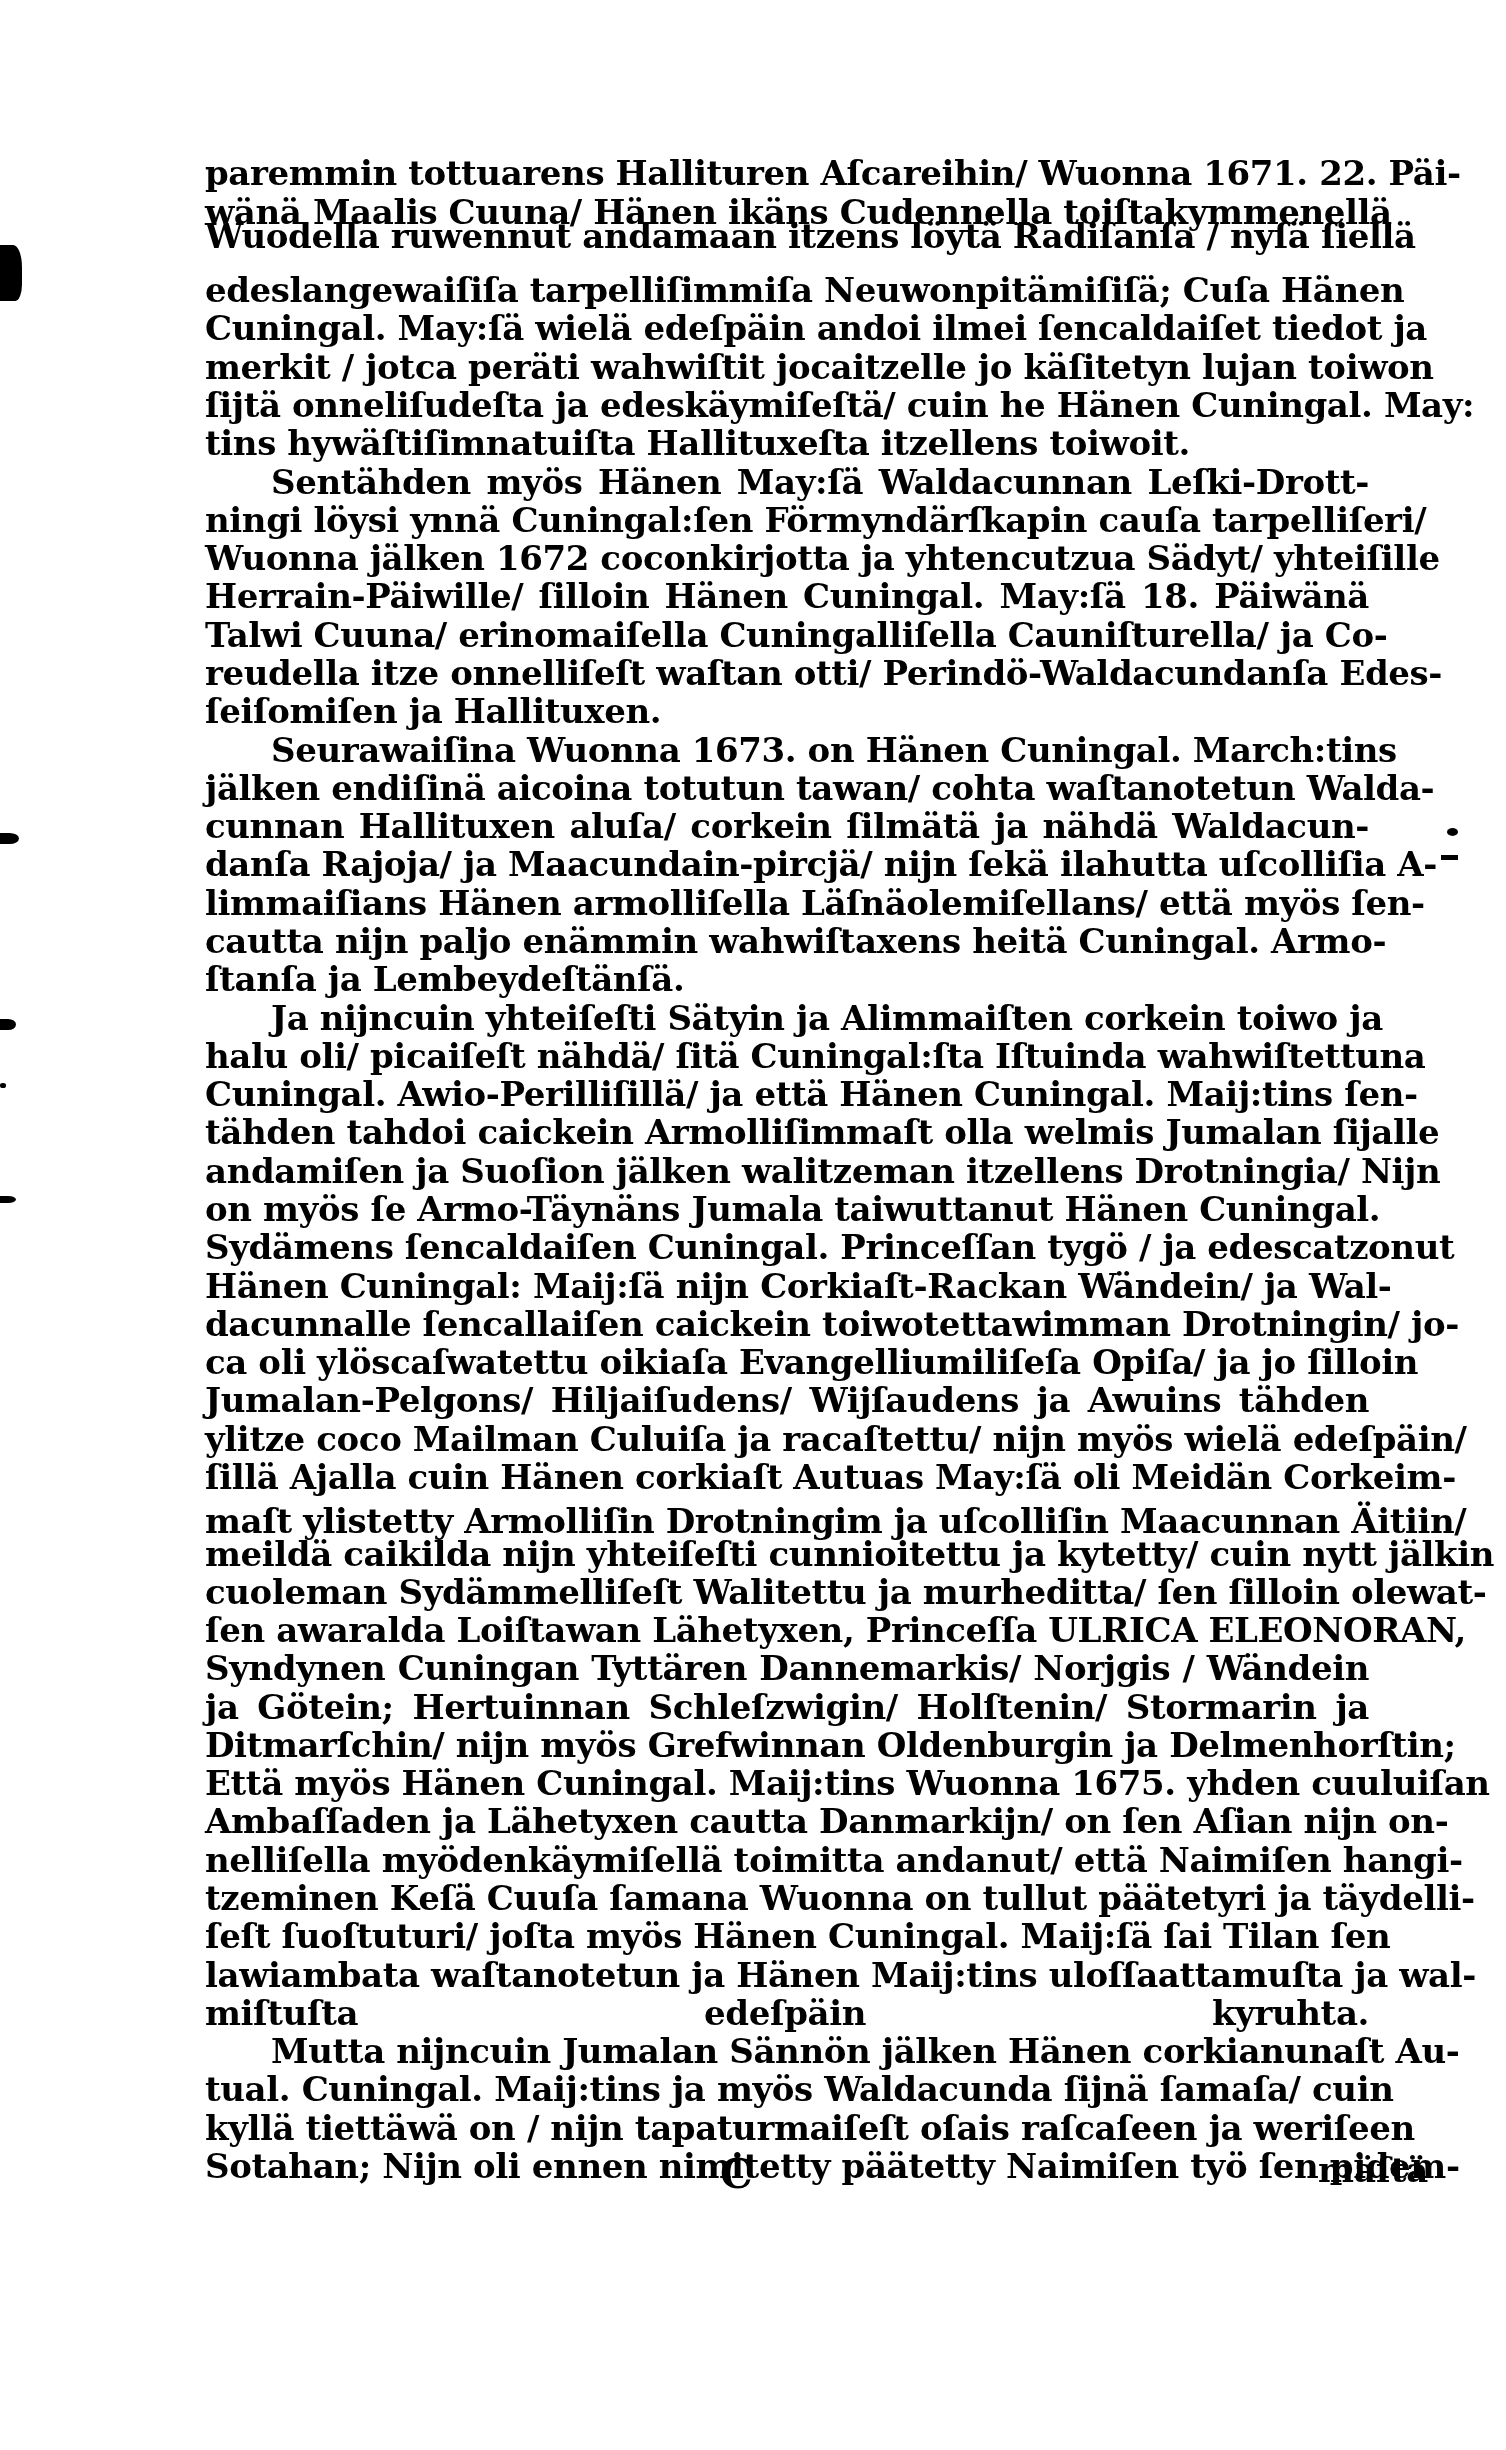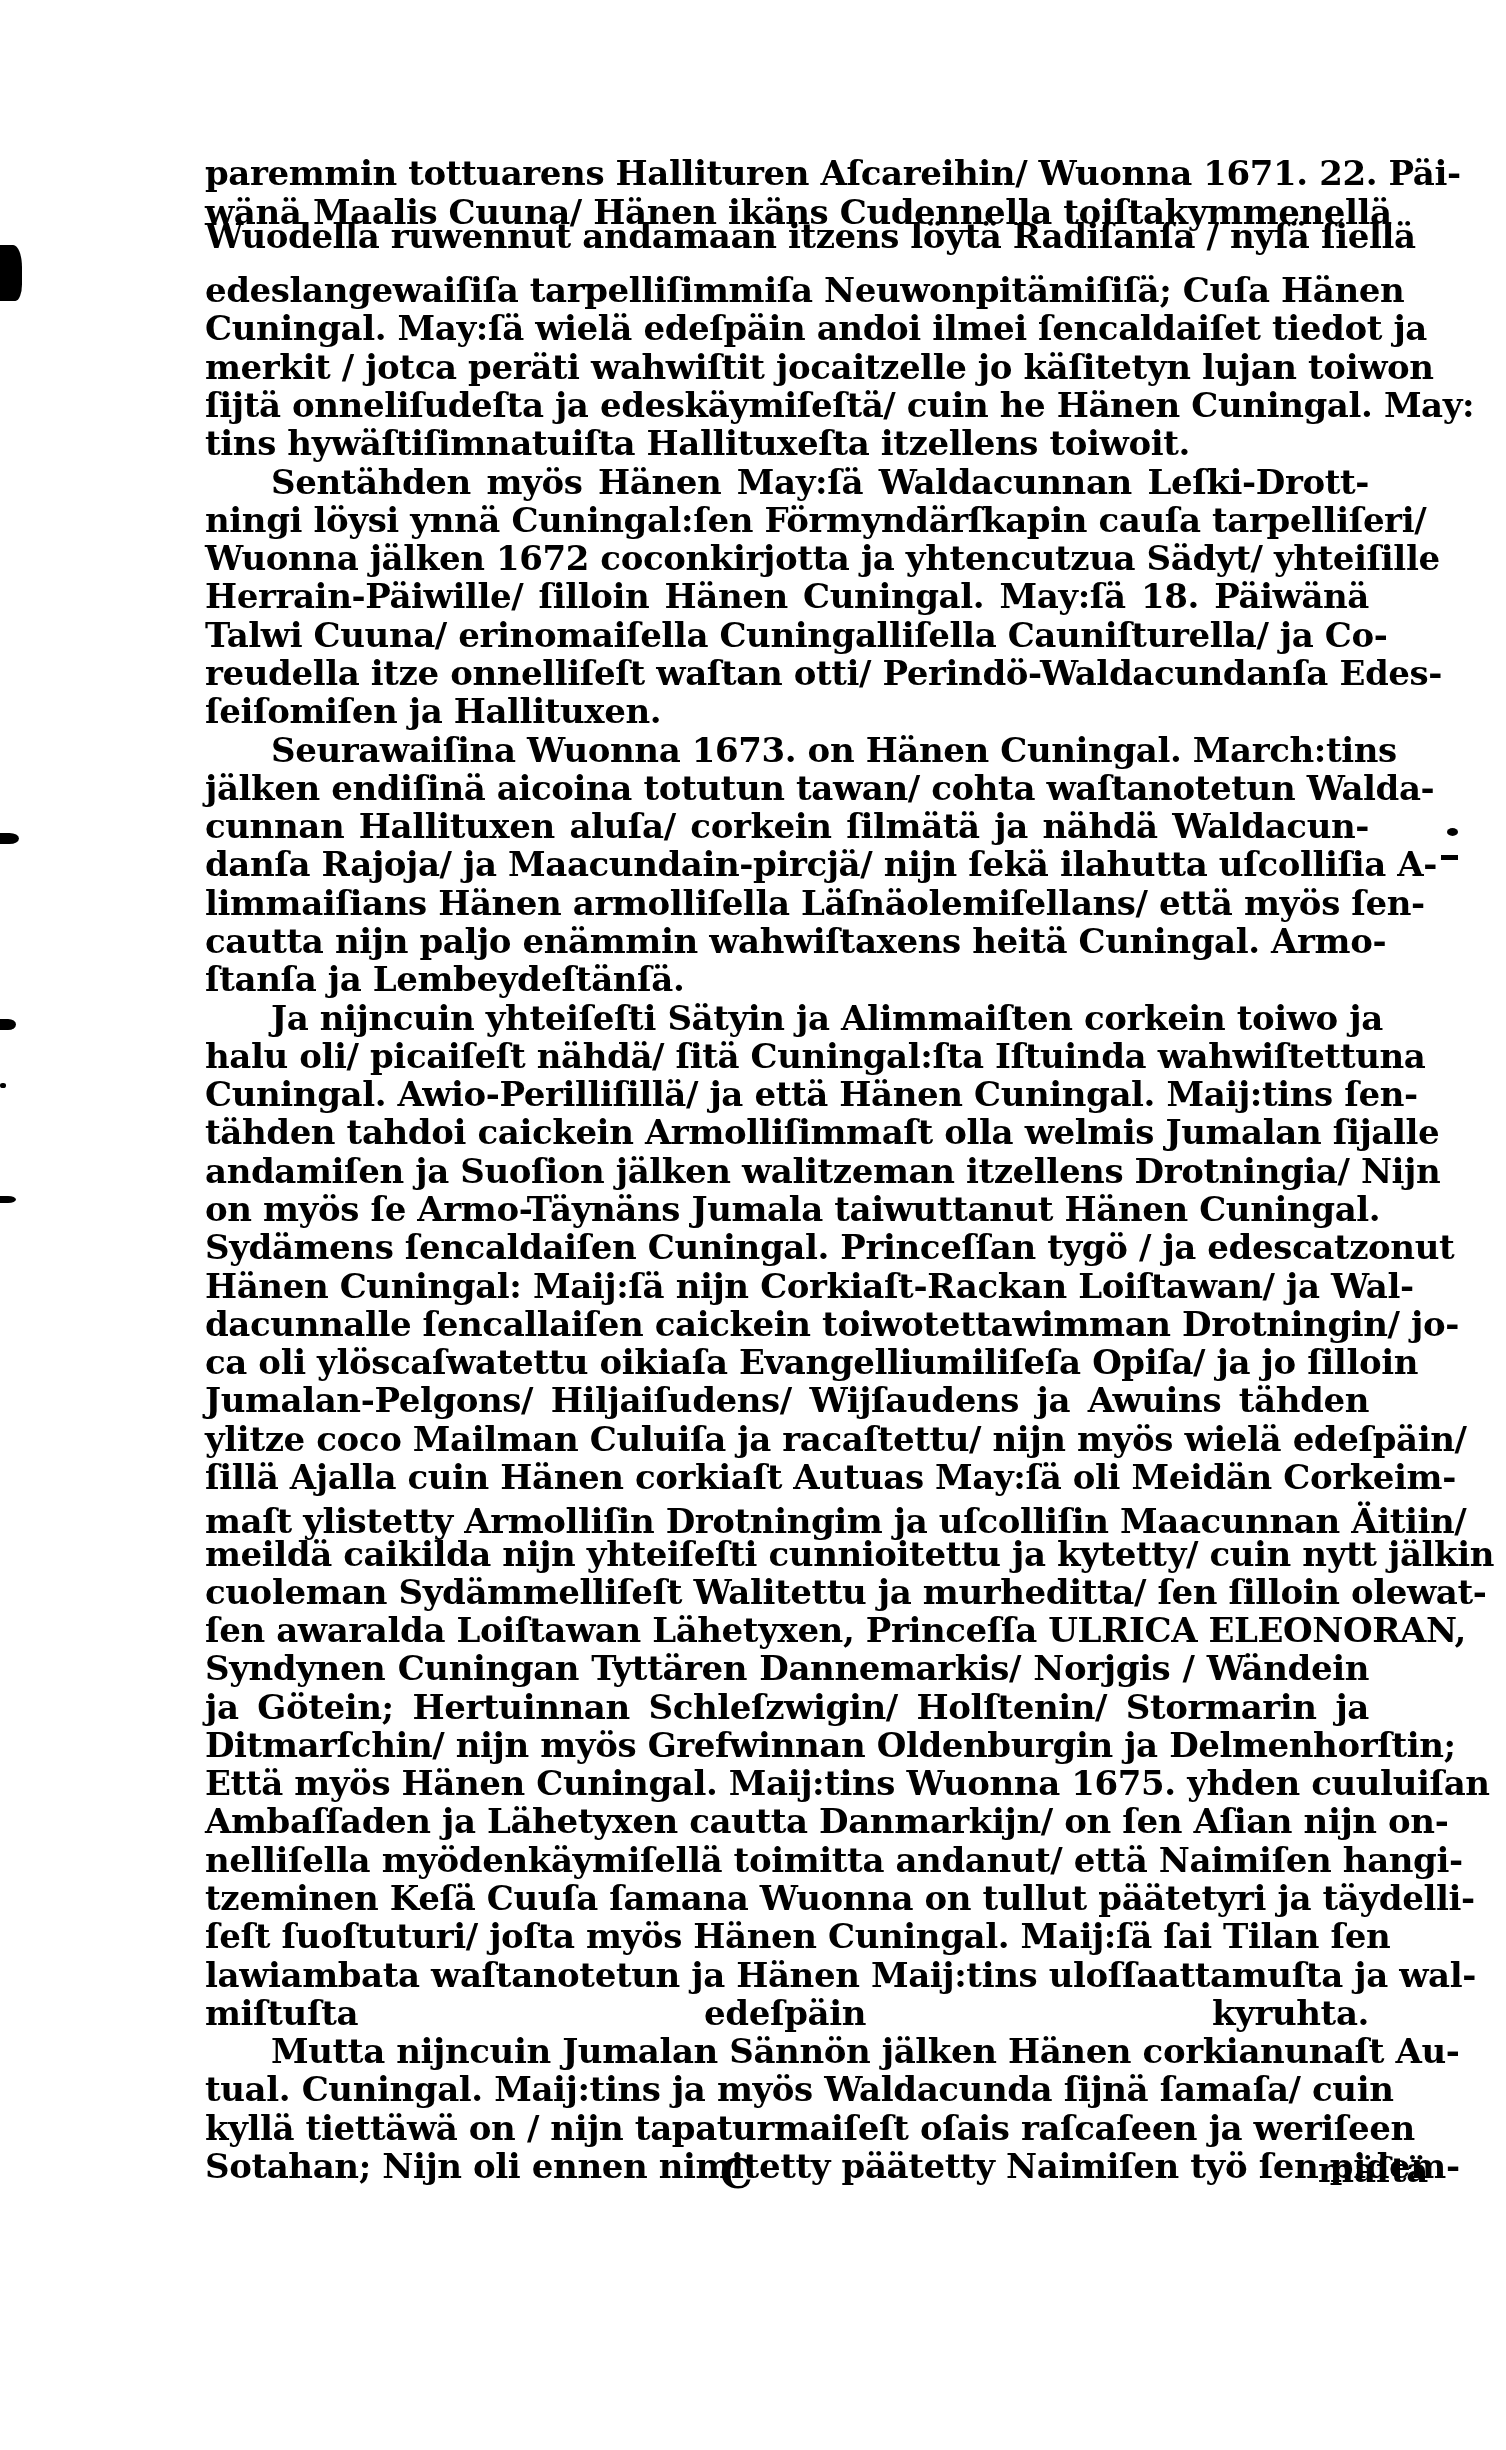--- a/index.html
+++ b/index.html
@@ -53,21 +53,21 @@
     <div class="line justify" style="top:730px">limmaiſians Hänen armolliſella Läſnäolemiſellans/ että myös ſen-</div>
     <div class="line justify" style="top:768px">cautta nijn paljo enämmin wahwiſtaxens heitä Cuningal. Armo-</div>
     <div class="line" style="top:806px">ſtanſa ja Lembeydeſtänſä.</div>
     <div class="line justify indent" style="top:845px">Ja nijncuin yhteiſeſti Sätyin ja Alimmaiſten corkein toiwo ja</div>
     <div class="line justify" style="top:883px">halu oli/ picaiſeſt nähdä/ ſitä Cuningal:ſta Iſtuinda wahwiſtettuna</div>
     <div class="line justify" style="top:921px">Cuningal. Awio-Perilliſillä/ ja että Hänen Cuningal. Maij:tins ſen-</div>
     <div class="line justify" style="top:959px">tähden tahdoi caickein Armolliſimmaſt olla welmis Jumalan ſijalle</div>
     <div class="line justify" style="top:998px">andamiſen ja Suoſion jälken walitzeman itzellens Drotningia/ Nijn</div>
     <div class="line justify" style="top:1036px">on myös ſe Armo-Täynäns Jumala taiwuttanut Hänen Cuningal.</div>
     <div class="line justify" style="top:1074px">Sydämens ſencaldaiſen Cuningal. Princeſſan tygö / ja edescatzonut</div>
-    <div class="line justify" style="top:1113px">Hänen Cuningal: Maij:ſä nijn Corkiaſt-Rackan Loiſtawan/ ja Wal-</div>
+    <div class="line justify" style="top:1113px">Hänen Cuningal: Maij:ſä nijn Corkiaſt-Rackan Wändein/ ja Wal-</div>
     <div class="line justify" style="top:1151px">dacunnalle ſencallaiſen caickein toiwotettawimman Drotningin/ jo-</div>
     <div class="line justify" style="top:1189px">ca oli ylöscaſwatettu oikiaſa Evangelliumiliſeſa Opiſa/ ja jo ſilloin</div>
     <div class="line justify" style="top:1227px">Jumalan-Pelgons/ Hiljaiſudens/ Wijſaudens ja Awuins tähden</div>
     <div class="line justify" style="top:1266px">ylitze coco Mailman Culuiſa ja racaſtettu/ nijn myös wielä edeſpäin/</div>
     <div class="line justify" style="top:1304px">ſillä Ajalla cuin Hänen corkiaſt Autuas May:ſä oli Meidän Corkeim-</div>
     <div class="line justify" style="top:1348px">maſt ylistetty Armolliſin Drotningim ja uſcolliſin Maacunnan Äitiin/</div>
     <div class="line justify" style="top:1381px">meildä caikilda nijn yhteiſeſti cunnioitettu ja kytetty/ cuin nytt jälkin</div>
     <div class="line justify" style="top:1419px">cuoleman Sydämmelliſeſt Walitettu ja murheditta/ ſen ſilloin olewat-</div>
     <div class="line justify" style="top:1457px">ſen awaralda Loiſtawan Lähetyxen, Princeſſa ULRICA ELEONORAN,</div>
     <div class="line justify" style="top:1495px">Syndynen Cuningan Tyttären Dannemarkis/ Norjgis / Wändein</div>

